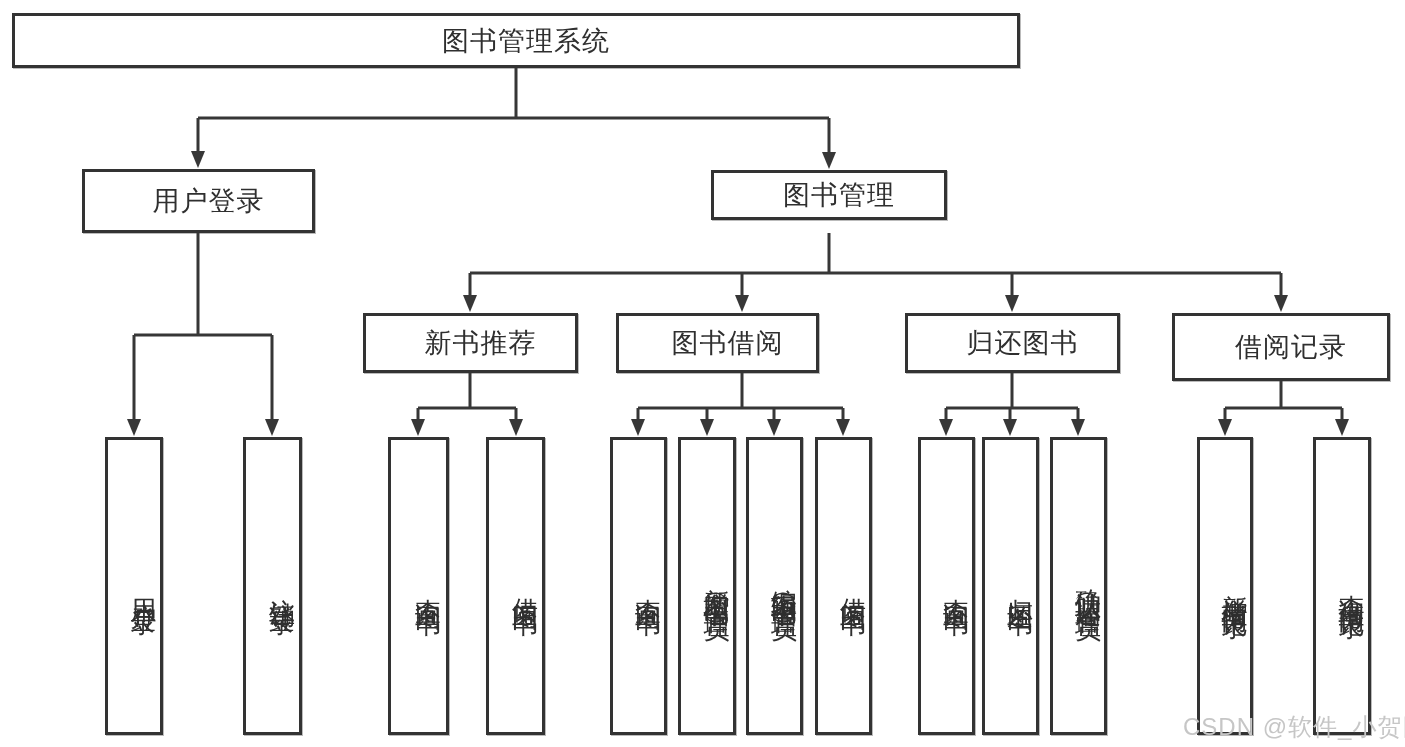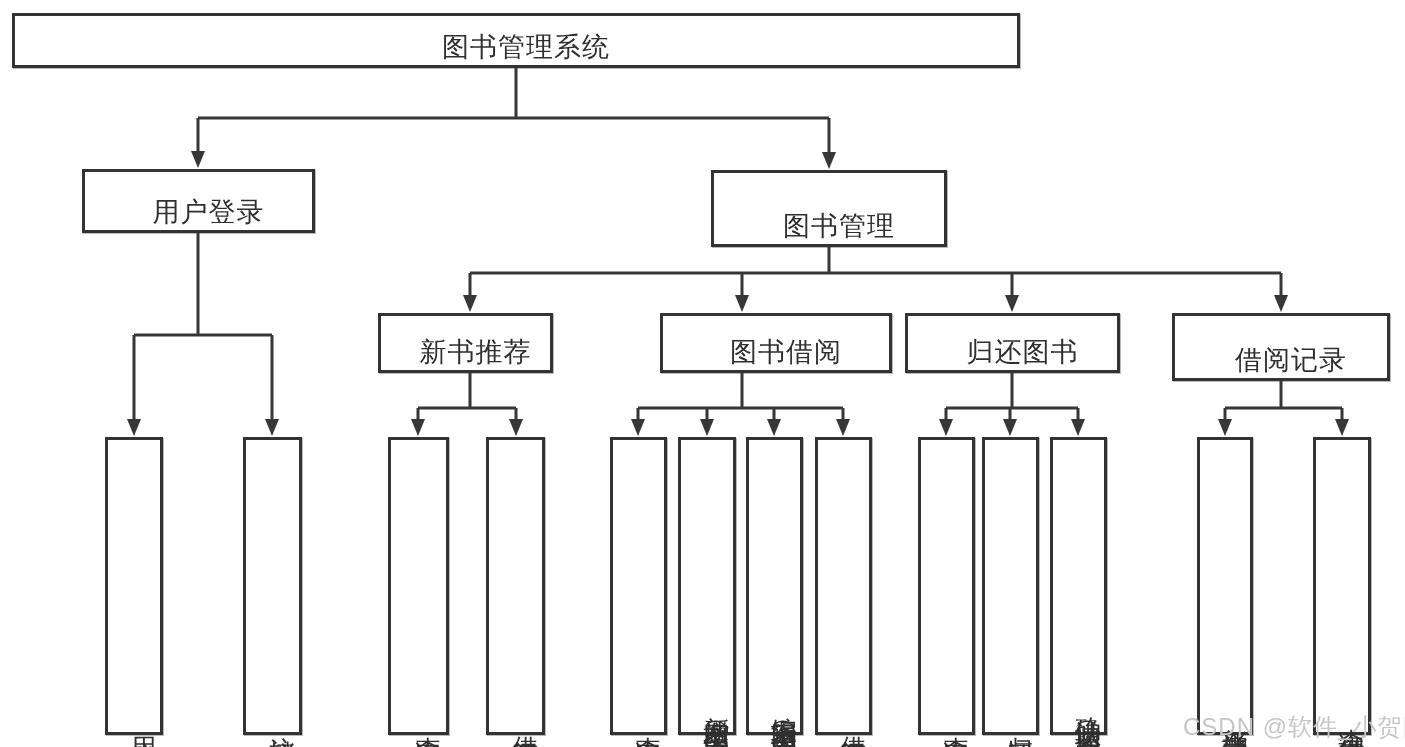--- a/index.html
+++ b/index.html
@@ -6,21 +6,21 @@
   body{
     width:1405px;height:747px;position:relative;overflow:hidden;
     font-family:"Liberation Sans",sans-serif;
   }
   #stage{position:absolute;inset:0;width:1405px;height:747px;}
   svg.wires{position:absolute;left:0;top:0;z-index:1;}
   svg.wires path{stroke:#373737;stroke-width:3;fill:none;}
   svg.wires polygon{fill:#373737;stroke:none;}
   .hbox,.vbox{
     position:absolute;background:#ffffff;border:3px solid #333333;
-    box-sizing:border-box;display:flex;align-items:flex-end;justify-content:center;
+    box-sizing:border-box;display:flex;align-items:center;justify-content:center;
     z-index:2;box-shadow:1px 1px 0 rgba(60,60,60,.35);padding-left:20px;
   }
   .hbox span{
     font-size:27px;color:#2f2f2f;letter-spacing:1px;white-space:nowrap;
   }
   .vbox{top:437px;height:298px;}
   .vbox span{
     writing-mode:vertical-lr;text-orientation:mixed;
     font-size:26px;color:#2f2f2f;letter-spacing:4px;line-height:1;white-space:nowrap;
   }
@@ -84,28 +84,28 @@
     </g>
   </svg>
 
   <div class="hbox" style="left:12px;top:13px;width:1008px;height:55px">
     <span>图书管理系统</span>
   </div>
 
   <div class="hbox" style="left:82px;top:169px;width:233px;height:64px">
     <span>用户登录</span>
   </div>
-  <div class="hbox" style="left:711px;top:170px;width:236px;height:77px">
+  <div class="hbox" style="left:711px;top:170px;width:236px;height:50px">
     <span>图书管理</span>
   </div>
 
-  <div class="hbox" style="left:378px;top:313px;width:175px;height:60px">
+  <div class="hbox" style="left:363px;top:313px;width:215px;height:60px">
     <span>新书推荐</span>
   </div>
-  <div class="hbox" style="left:660px;top:313px;width:232px;height:60px">
+  <div class="hbox" style="left:616px;top:313px;width:203px;height:60px">
     <span>图书借阅</span>
   </div>
   <div class="hbox" style="left:905px;top:313px;width:215px;height:60px">
     <span>归还图书</span>
   </div>
   <div class="hbox" style="left:1172px;top:313px;width:218px;height:68px">
     <span>借阅记录</span>
   </div>
 
   <div class="vbox" style="left:105px;width:58px">

